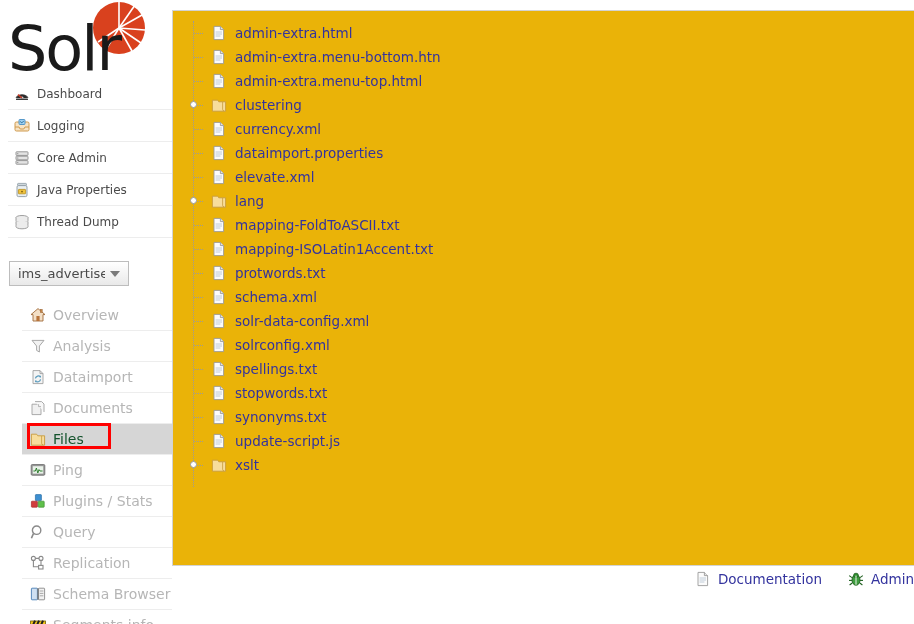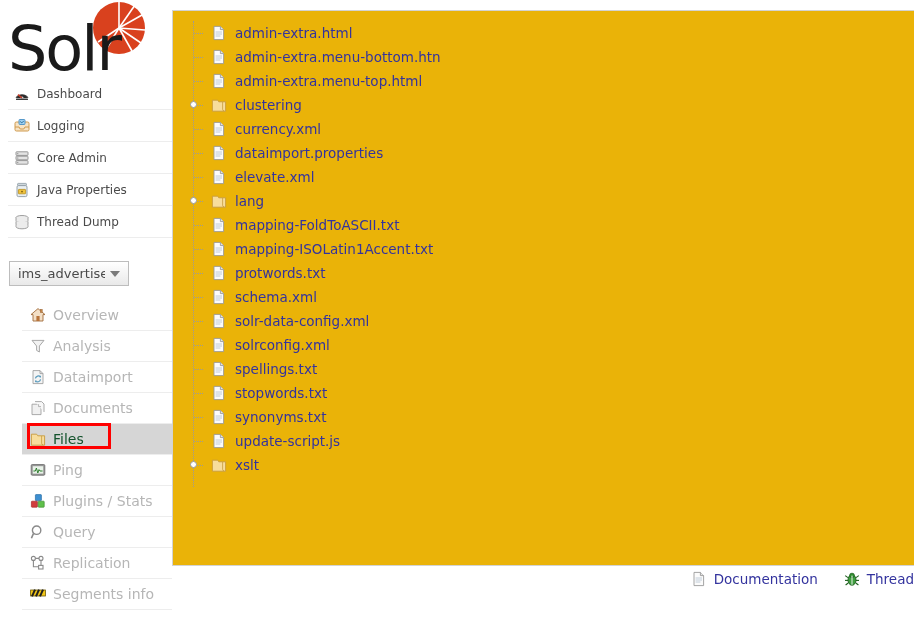--- a/index.html
+++ b/index.html
@@ -426,20 +426,33 @@
       <li>
         <svg class="icn" viewBox="0 0 16 16">
           <circle cx="3.4" cy="3.4" r="2" fill="none" stroke="#8a8a8a" stroke-width="1.1"></circle>
           <circle cx="11" cy="3.4" r="2" fill="none" stroke="#8a8a8a" stroke-width="1.1"></circle>
           <rect x="8.6" y="10.4" width="4.4" height="3.6" fill="none" stroke="#8a8a8a" stroke-width="1.1"></rect>
           <path d="M5.4 3.4 h3.6 M11 5.4 v5 M3.4 5.4 v6.4 h5.2" fill="none" stroke="#8a8a8a" stroke-width="1.1"></path>
         </svg>
         <span class="nav-label">Replication</span>
       </li>
 
+      <li>
+        <svg class="icn" viewBox="0 0 16 16">
+          <rect x="1.4" y="2.2" width="6" height="11.6" rx="0.6" fill="#cfe0f2" stroke="#4a7fb5" stroke-width="0.9"></rect>
+          <rect x="8.6" y="2.2" width="6" height="11.6" rx="0.6" fill="#f2f2f2" stroke="#8a8a8a" stroke-width="0.9"></rect>
+          <g stroke="#8a8a8a" stroke-width="0.7">
+            <line x1="9.8" y1="5" x2="13.4" y2="5"></line>
+            <line x1="9.8" y1="7.4" x2="13.4" y2="7.4"></line>
+            <line x1="9.8" y1="9.8" x2="13.4" y2="9.8"></line>
+          </g>
+          <rect x="7.4" y="2.2" width="1.2" height="11.6" fill="#6f6f6f"></rect>
+        </svg>
+        <span class="nav-label">Schema Browser</span>
+      </li>
 
       <li>
         <svg class="icn" viewBox="0 0 16 16">
           <rect x="0.6" y="4" width="14.8" height="6" fill="#f2c617" stroke="#6e5a05" stroke-width="0.8"></rect>
           <g stroke="#1f1f1f" stroke-width="2">
             <line x1="2" y1="10.4" x2="5" y2="3.6"></line>
             <line x1="6" y1="10.4" x2="9" y2="3.6"></line>
             <line x1="10" y1="10.4" x2="13" y2="3.6"></line>
           </g>
         </svg>
@@ -710,18 +723,18 @@
           <g stroke="#1f5f1f" stroke-width="1.1">
             <line x1="4" y1="6.6" x2="1.2" y2="4.6"></line>
             <line x1="12" y1="6.6" x2="14.8" y2="4.6"></line>
             <line x1="4" y1="9.4" x2="1" y2="9.4"></line>
             <line x1="12" y1="9.4" x2="15" y2="9.4"></line>
             <line x1="4.2" y1="12" x2="1.6" y2="14"></line>
             <line x1="11.8" y1="12" x2="14.4" y2="14"></line>
           </g>
           <line x1="8" y1="4.6" x2="8" y2="13.8" stroke="#ffffff" stroke-width="0.9"></line>
         </svg>
-        <span>Thread</span>
+        <span>Admin</span>
       </div>
     </div>
   </div>
 
 </div>
 
 </body></html>

